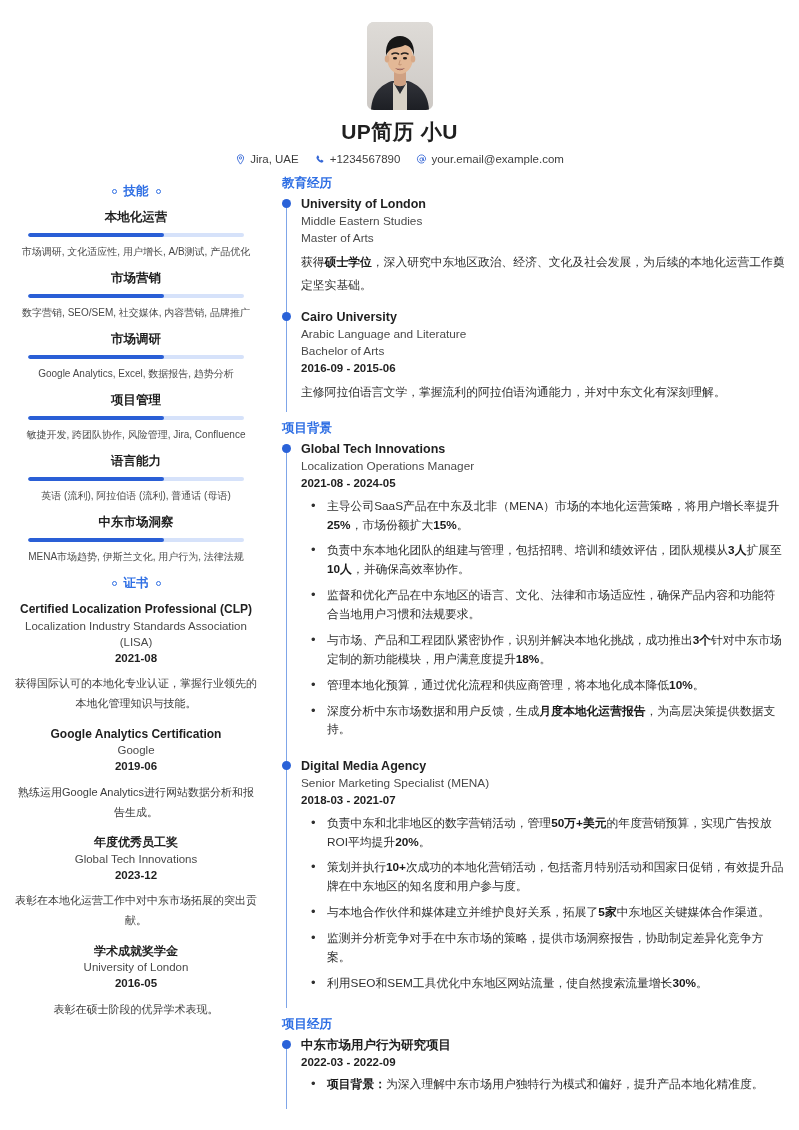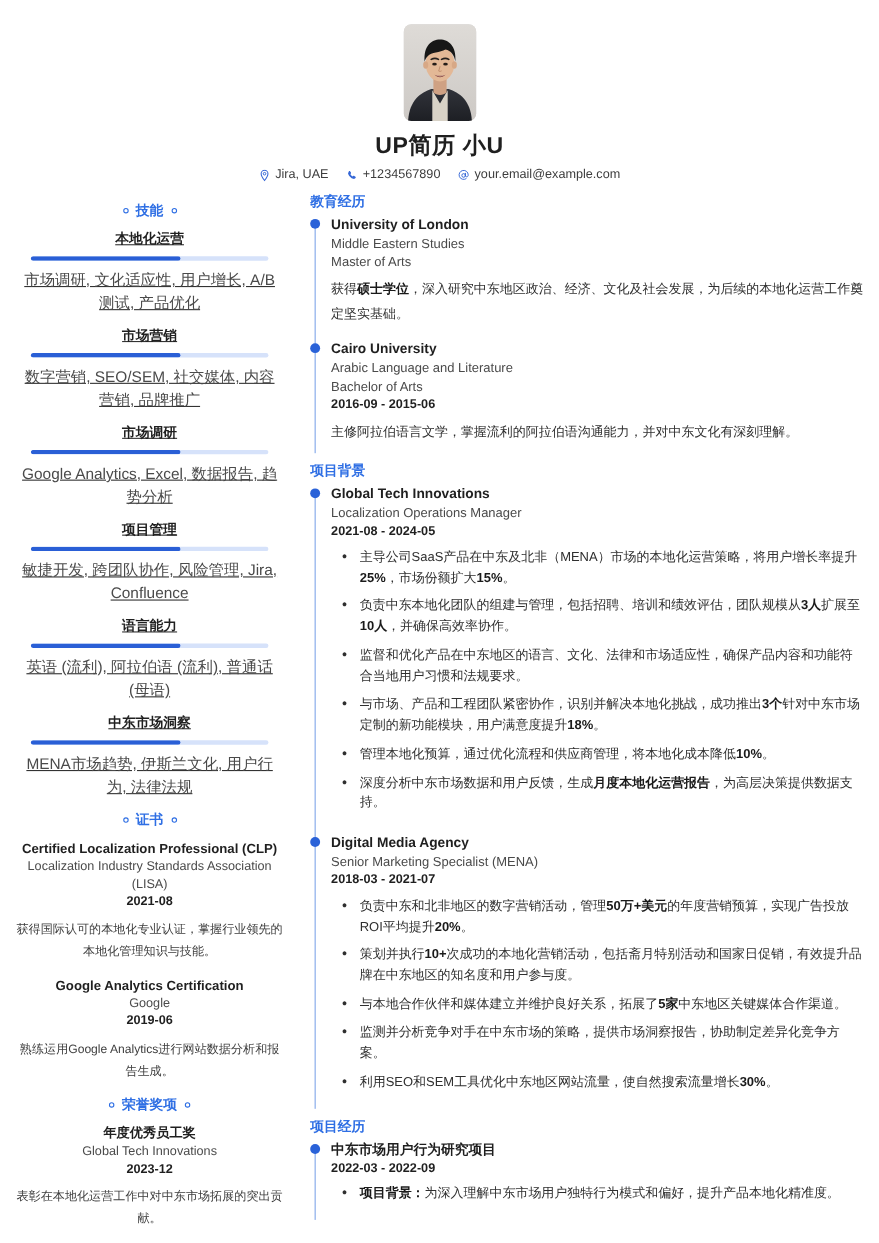--- a/index.html
+++ b/index.html
@@ -81,41 +81,41 @@
     font-weight: bold;
     margin: 8px 0 9px 0;
   }
   .ring {
     width: 5px; height: 5px;
     border: 1px solid #2f6fe4;
     border-radius: 50%;
     display: inline-block;
   }
 
-  .skill-block { margin-bottom: 11px; text-align: center; text-decoration: underline; }
+  .skill-block { margin-bottom: 11px; text-align: center; }
   .skill-name {
     font-size: 12.5px;
     font-weight: bold;
     color: #1f1f1f;
     margin-bottom: 7px;
   }
   .bar-track {
     height: 4px;
     background: #d6e2fa;
     border-radius: 2px;
     margin: 0 14px 7px 14px;
     overflow: hidden;
   }
   .bar-fill {
     height: 100%;
     background: #2a5fd6;
     border-radius: 2px;
   }
   .skill-desc {
-    font-size: 14px;
+    font-size: 10px;
     color: #4a4a4a;
     line-height: 1.5;
     padding: 0 4px;
   }
 
   .entry { text-align: center; margin-bottom: 12px; }
   .entry-title {
     font-size: 12px;
     font-weight: bold;
     color: #1f1f1f;
@@ -364,25 +364,20 @@
           <div class="entry-desc">获得国际认可的本地化专业认证，掌握行业领先的本地化管理知识与技能。</div>
         </div>
         <div class="entry">
           <div class="entry-title">Google Analytics Certification</div>
           <div class="entry-org">Google</div>
           <div class="entry-date">2019-06</div>
           <div class="entry-desc">熟练运用Google Analytics进行网站数据分析和报告生成。</div>
         </div>
       </div>
 
-      <div class="side-section-title">
-        <span class="ring"></span>
-        <span>荣誉奖项</span>
-        <span class="ring"></span>
-      </div>
 
       <div>
         <div class="entry">
           <div class="entry-title">年度优秀员工奖</div>
           <div class="entry-org">Global Tech Innovations</div>
           <div class="entry-date">2023-12</div>
           <div class="entry-desc">表彰在本地化运营工作中对中东市场拓展的突出贡献。</div>
         </div>
         <div class="entry">
           <div class="entry-title">学术成就奖学金</div>

